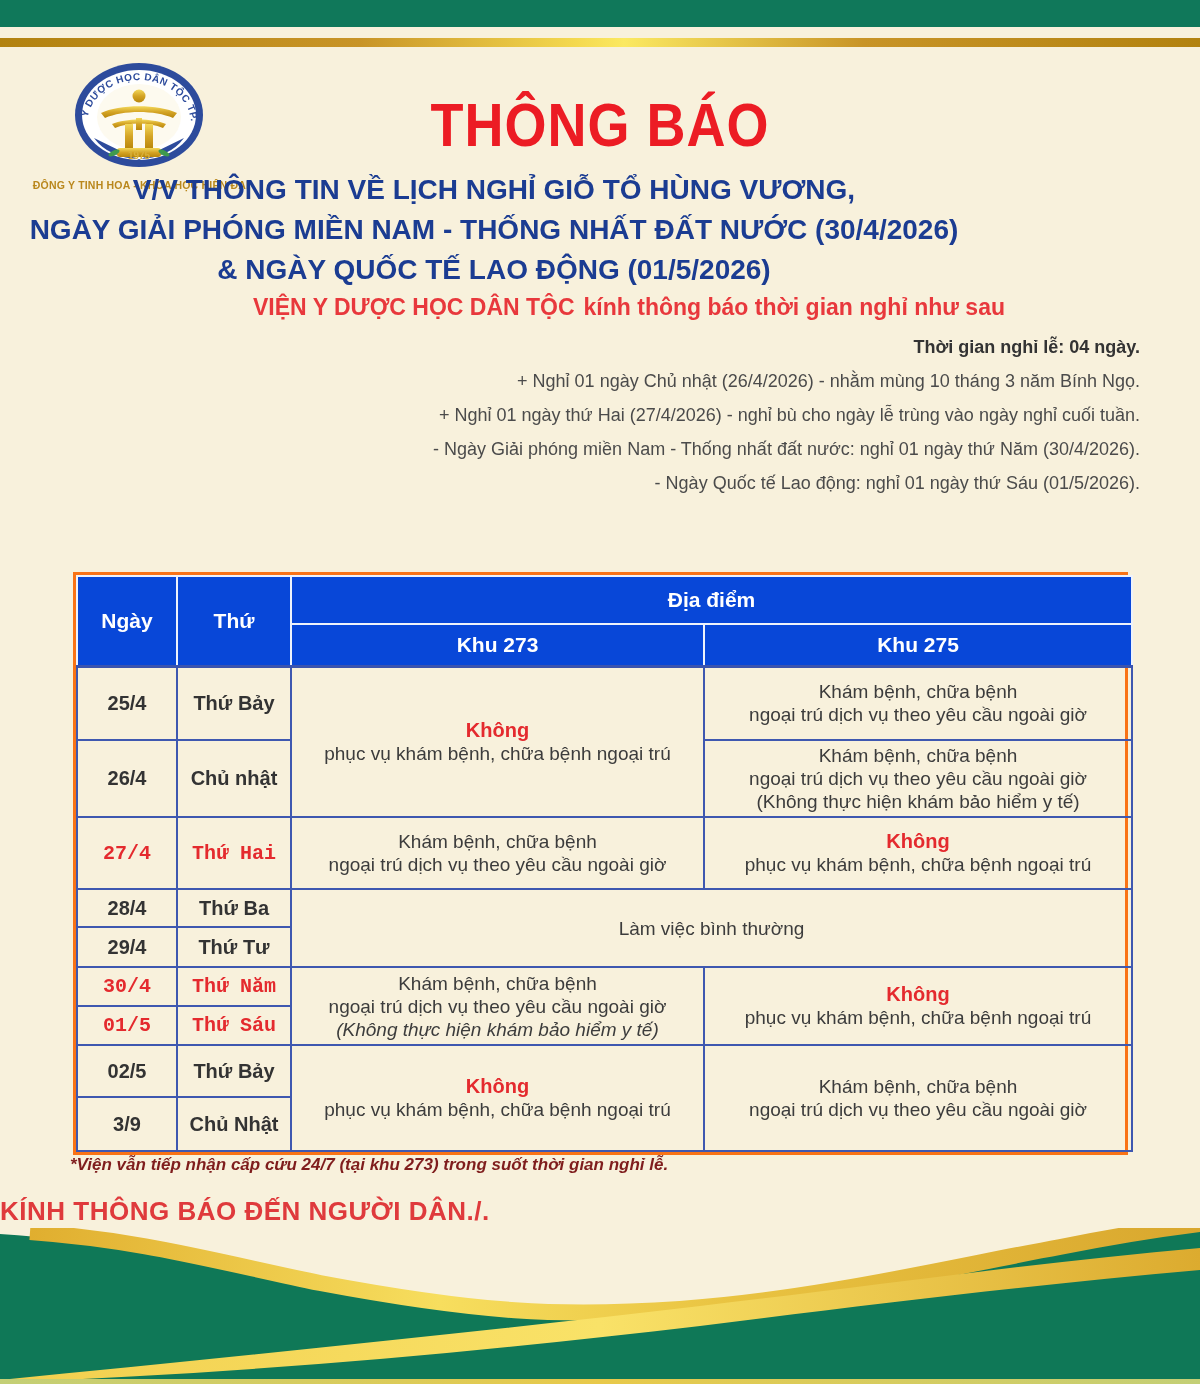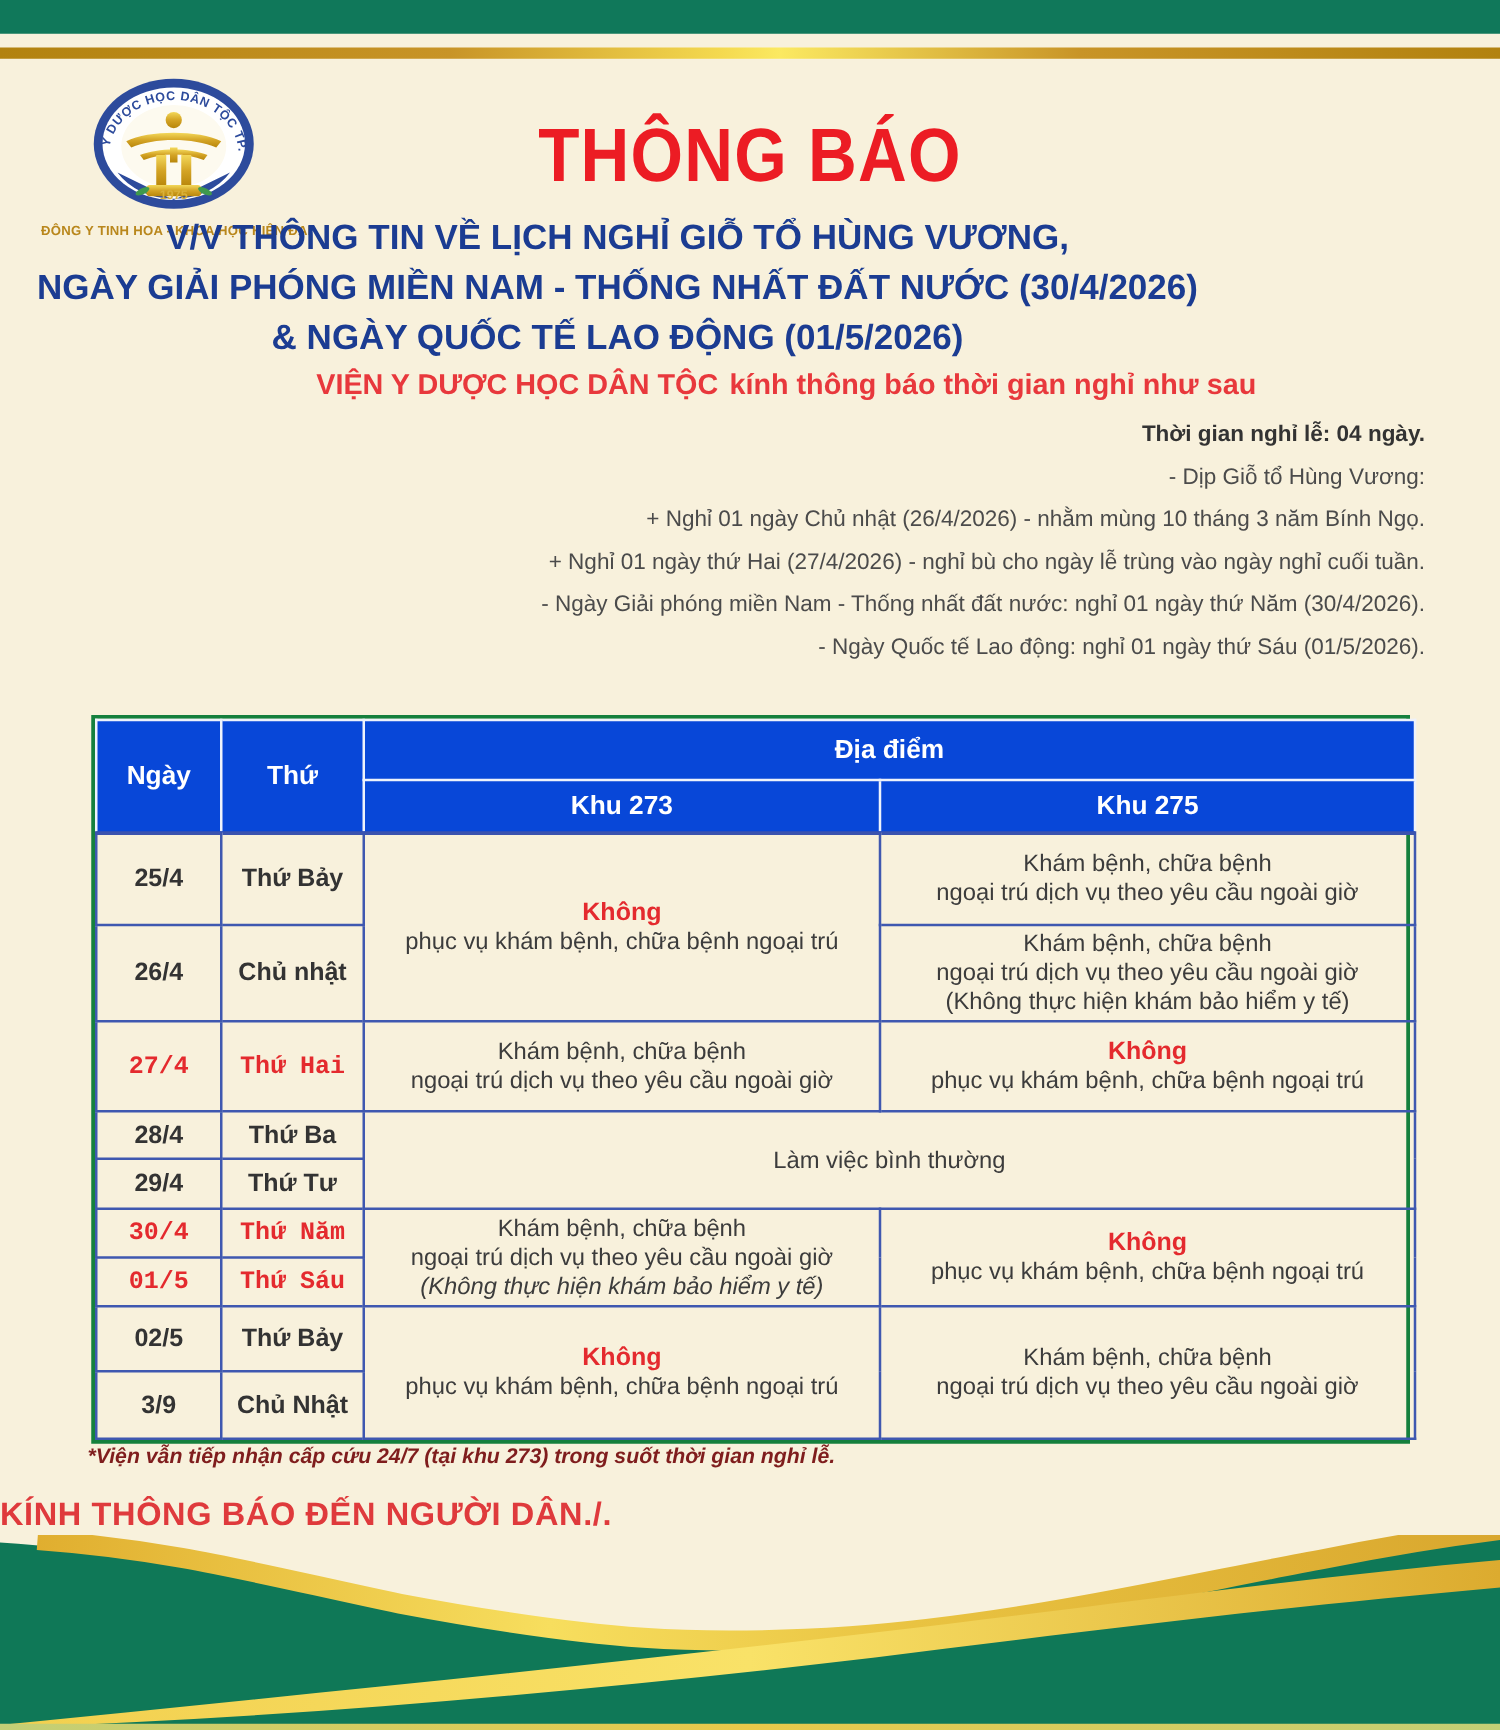--- a/index.html
+++ b/index.html
@@ -21,21 +21,21 @@
   .intro-line{left:0;top:294px;width:1200px;text-align:center;font-size:23px;font-weight:bold;color:#e8383c;padding-left:29px;}
   .intro-line .org{margin-right:9px;}
 
   
   .body-block{left:70px;top:336px;width:1070px;font-size:18px;color:#4b4b4b;text-align:right;}
   .body-block div{margin-bottom:11px;line-height:23px;}
   .b-strong{font-weight:bold;color:#333;}
   .indent{padding-left:40px;}
 
   
-  .sched-wrap{left:73px;top:572px;width:1055px;border:3px solid #15803d;box-sizing:border-box;}
+  .sched-wrap{left:73px;top:572px;width:1055px;border:3px solid #f97316;box-sizing:border-box;}
   table{border-collapse:collapse;width:100%;table-layout:fixed;}
   td{box-sizing:border-box;text-align:center;vertical-align:middle;padding:2px 6px;}
   thead td{background:#0847d8;color:#fff;font-weight:bold;font-size:21px;border:2px solid #eef2fb;}
   thead td.hbot{border-bottom:3px solid #3a53af;}
   tbody td{border:2px solid #3f58b0;font-size:19px;color:#3c3c3c;line-height:23px;}
   td.date{font-weight:bold;font-size:20px;color:#333;}
   tr.red-row td.date{color:#e42a2e;font-family:Liberation Mono, monospace;}
   .no-label{color:#e42a2e;font-weight:bold;font-size:20px;display:block;}
   .preline{white-space:pre-line;}
   .ital{font-style:italic;}
@@ -93,21 +93,20 @@
   <div>V/V THÔNG TIN VỀ LỊCH NGHỈ GIỖ TỔ HÙNG VƯƠNG,</div>
   <div>NGÀY GIẢI PHÓNG MIỀN NAM - THỐNG NHẤT ĐẤT NƯỚC (30/4/2026)</div>
   <div>&amp; NGÀY QUỐC TẾ LAO ĐỘNG (01/5/2026)</div>
 </div>
 <div class="abs intro-line">
   <span class="org">VIỆN Y DƯỢC HỌC DÂN TỘC</span><span>kính thông báo thời gian nghỉ như sau</span>
 </div>
 
 <div class="abs body-block">
   <div class="b-strong">Thời gian nghỉ lễ: 04 ngày.</div>
-  <div>- Dịp Giỗ tổ Hùng Vương:</div>
   <div class="indent">+ Nghỉ 01 ngày Chủ nhật (26/4/2026) - nhằm mùng 10 tháng 3 năm Bính Ngọ.</div>
   <div class="indent">+ Nghỉ 01 ngày thứ Hai (27/4/2026) - nghỉ bù cho ngày lễ trùng vào ngày nghỉ cuối tuần.</div>
   <div>- Ngày Giải phóng miền Nam - Thống nhất đất nước: nghỉ 01 ngày thứ Năm (30/4/2026).</div>
   <div>- Ngày Quốc tế Lao động: nghỉ 01 ngày thứ Sáu (01/5/2026).</div>
 </div>
 
 <div class="abs sched-wrap">
 <table>
   <colgroup>
         <col style="width:100px">

